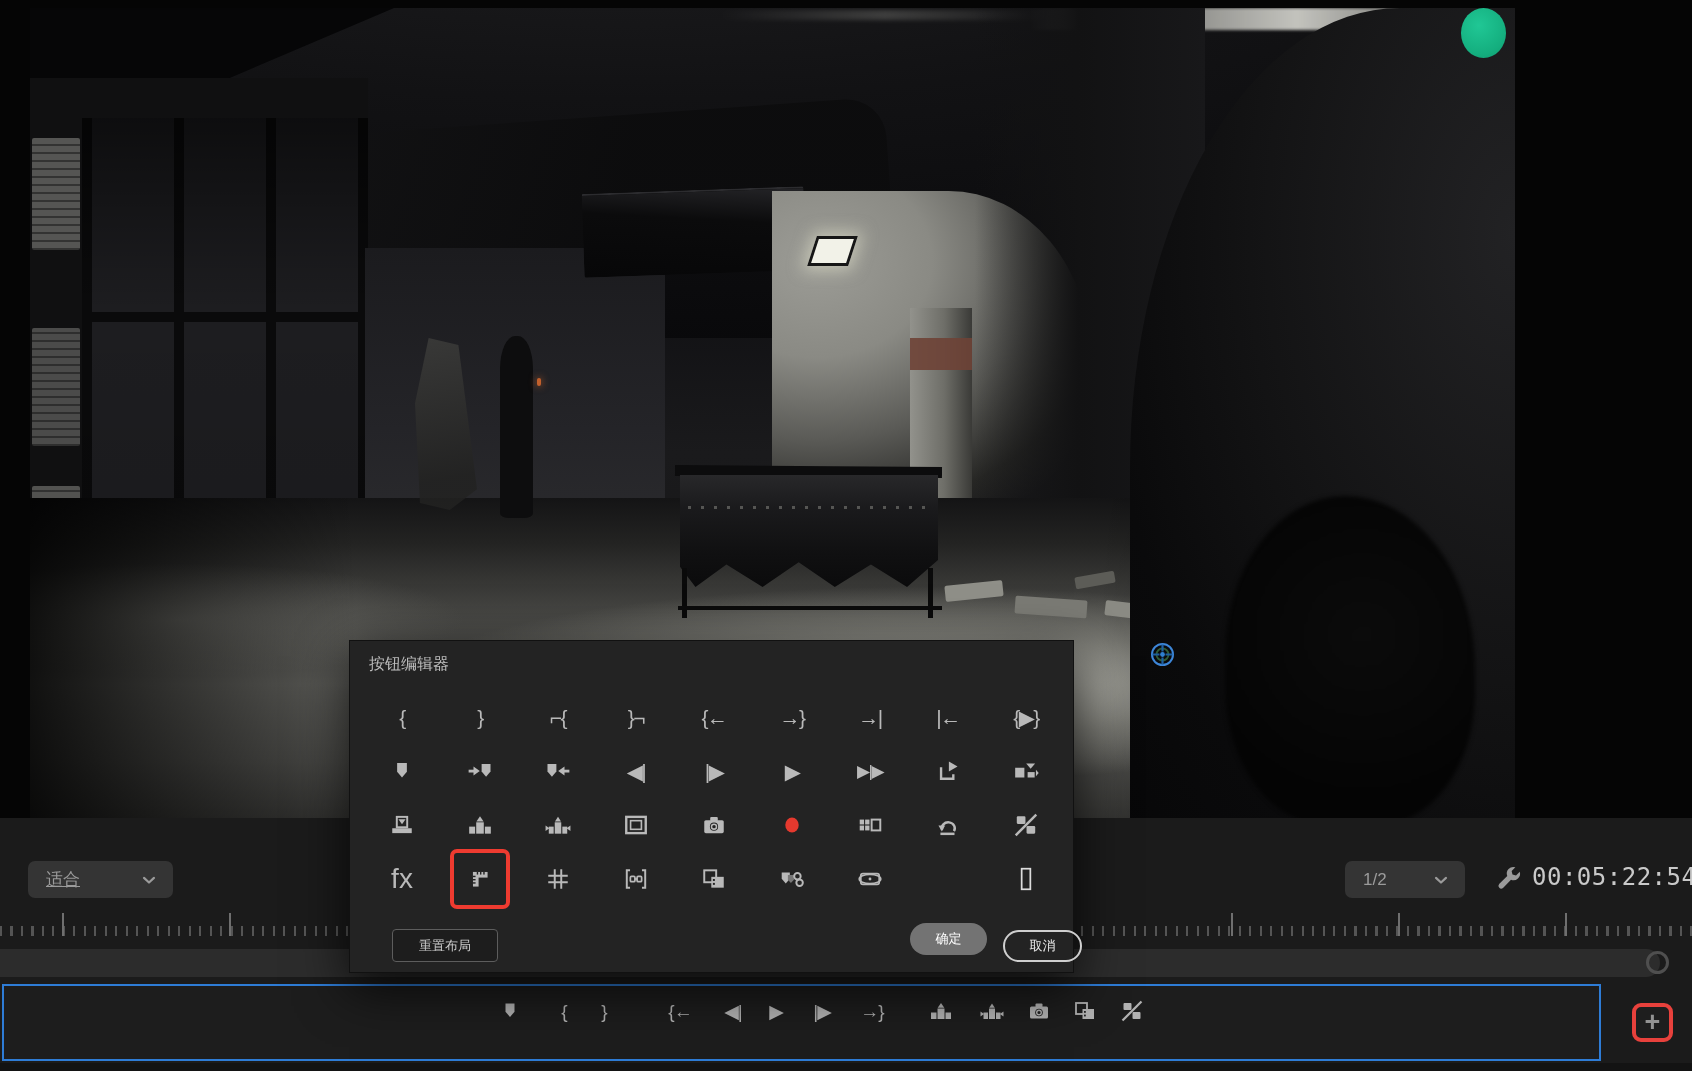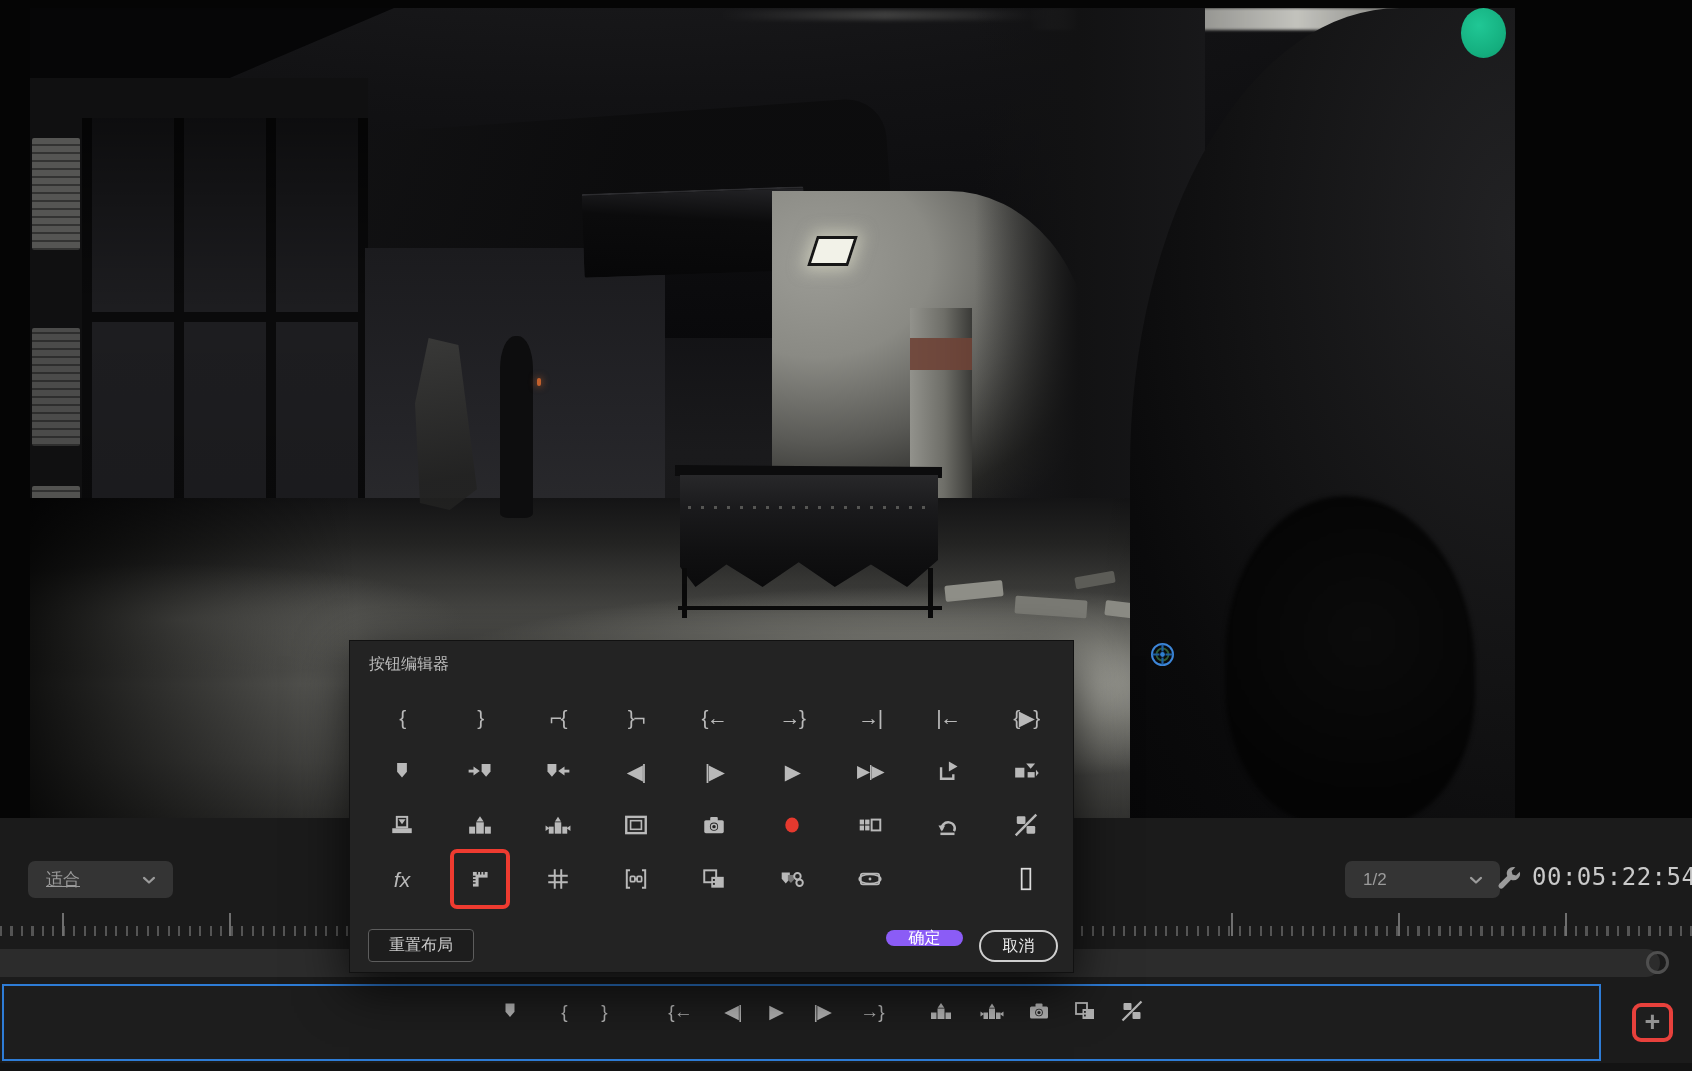--- a/index.html
+++ b/index.html
@@ -72,21 +72,21 @@
   .vignette{left:0;top:0;width:100%;height:100%;background:
     radial-gradient(ellipse 120% 120% at 50% 45%, transparent 62%, rgba(0,0,0,.42));}
   #target-marker{left:1119px;top:633px;width:27px;height:27px;}
 
   
   #chrome{left:0;top:818px;width:1692px;height:253px;background:#1b1b1b;}
   .dropdown{position:absolute;height:37px;background:#343434;border-radius:7px;color:#9b9b9b;
     font-size:17px;display:flex;align-items:center;padding:0 14px 0 18px;box-sizing:border-box;}
   .dropdown .chev{margin-left:auto;width:20px;height:20px;color:#9b9b9b;}
   #fit-dd{left:28px;top:43px;width:145px;text-decoration:underline;}
-  #res-dd{left:1345px;top:43px;width:155px;}
+  #res-dd{left:1345px;top:43px;width:120px;}
   #wrench{left:1494px;top:46px;width:30px;height:30px;color:#9a9a9a;}
   #timecode{left:1532px;top:45px;font-family:"DejaVu Sans Mono","Liberation Mono",monospace;
     font-size:24px;color:#c9c9c9;letter-spacing:.5px;}
   #ruler{left:0;top:88px;width:1692px;height:34px;}
   #ruler .small{position:absolute;bottom:4px;left:0;width:100%;height:10px;background:
     repeating-linear-gradient(90deg,#555 0 2px,transparent 2px 10.5px);}
   #ruler .tall{position:absolute;bottom:4px;left:62px;width:100%;height:23px;background:
     repeating-linear-gradient(90deg,#6f6f6f 0 2px,transparent 2px 167px);}
   #scrollstrip{left:0;top:131px;width:1660px;height:28px;background:#2c2c2c;border-radius:0 14px 14px 0;}
   #scrollknob{left:1646px;top:133px;width:23px;height:23px;border:3px solid #4f4f4f;border-radius:50%;box-sizing:border-box;background:transparent;}
@@ -101,28 +101,28 @@
 
   
   #dialog{left:349px;top:640px;width:725px;height:333px;background:#232323;z-index:10;
     border:1px solid #111;box-shadow:0 16px 48px rgba(0,0,0,.75);box-sizing:border-box;text-align:right;}
   #dlg-title{position:absolute;left:19px;top:13px;font-size:16px;color:#bdbdbd;}
   #grid{position:absolute;left:13px;top:49px;display:grid;grid-template-columns:repeat(9,78px);
     grid-auto-rows:54px;}
   .cell{position:relative;display:flex;align-items:center;justify-content:center;color:#b9b9b9;
     font-size:21px;line-height:1;letter-spacing:-1.5px;white-space:nowrap;}
   .cell svg{width:26px;height:26px;}
-  .cell .fx{font-style:italic;font-size:21px;letter-spacing:0;}
+  .cell .fx{font-size:28px;letter-spacing:0;}
   .redbox{position:absolute;left:50%;top:50%;width:52px;height:52px;transform:translate(-50%,-50%);
     border:4px solid #ee3b30;border-radius:7px;}
   .dlg-btn{position:absolute;display:flex;align-items:center;justify-content:center;
-    font-size:16px;box-sizing:border-box;cursor:default;}
+    font-size:13px;box-sizing:border-box;cursor:default;margin-left:24px;}
   #btn-reset{left:18px;top:288px;width:106px;height:33px;background:#1d1d1d;
     border:1.5px solid #5d5d5d;border-radius:4px;color:#cccccc;}
-  #btn-ok{left:536px;top:289px;width:77px;height:16px;background:#8b5cf6;border-radius:16px;color:#fff;}
+  #btn-ok{left:536px;top:282px;width:77px;height:32px;background:#737373;border-radius:16px;color:#fff;}
   #btn-cancel{left:629px;top:289px;width:79px;height:32px;background:transparent;
     border:2px solid #cfcfcf;border-radius:16px;color:#ececec;}
 </style>
 </head>
 <body>
 
 <svg width="0" height="0" style="position:absolute">
   <defs>
     <symbol id="sym-pin" viewBox="0 0 24 24">
         <path fill="currentColor" d="M7.5 4.5h9v8.2L12 18l-4.5-5.3z"></path>

